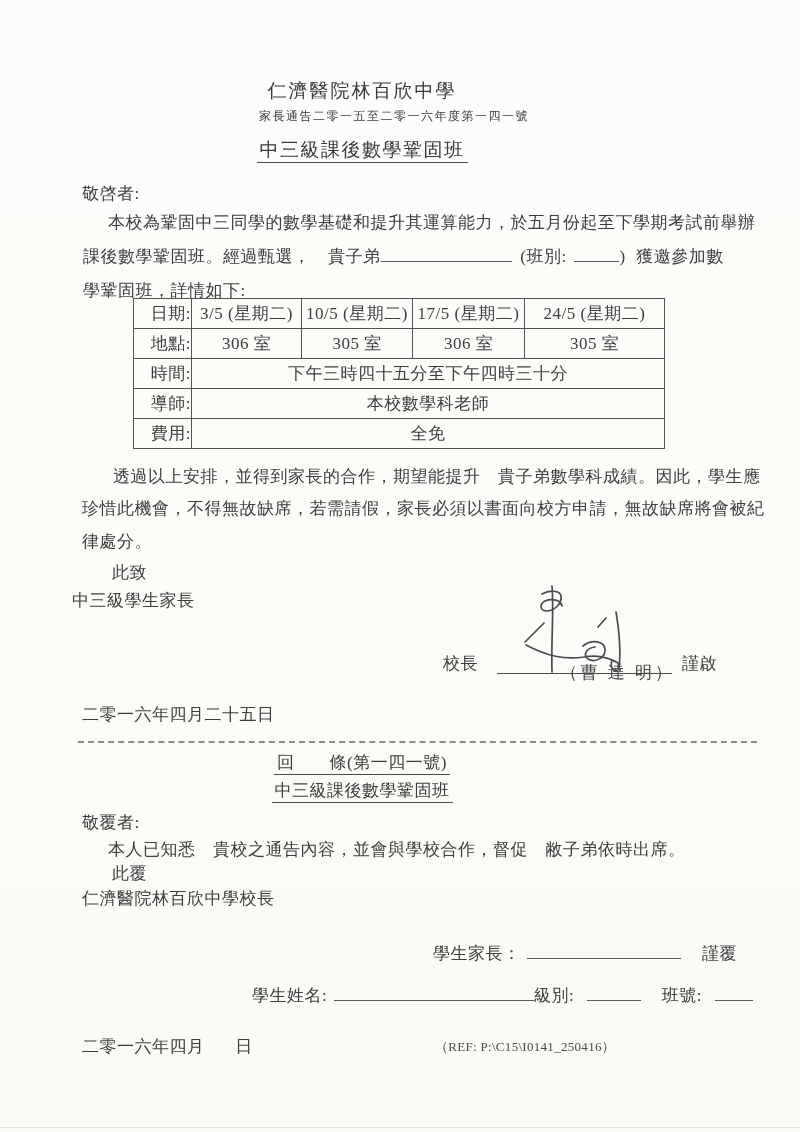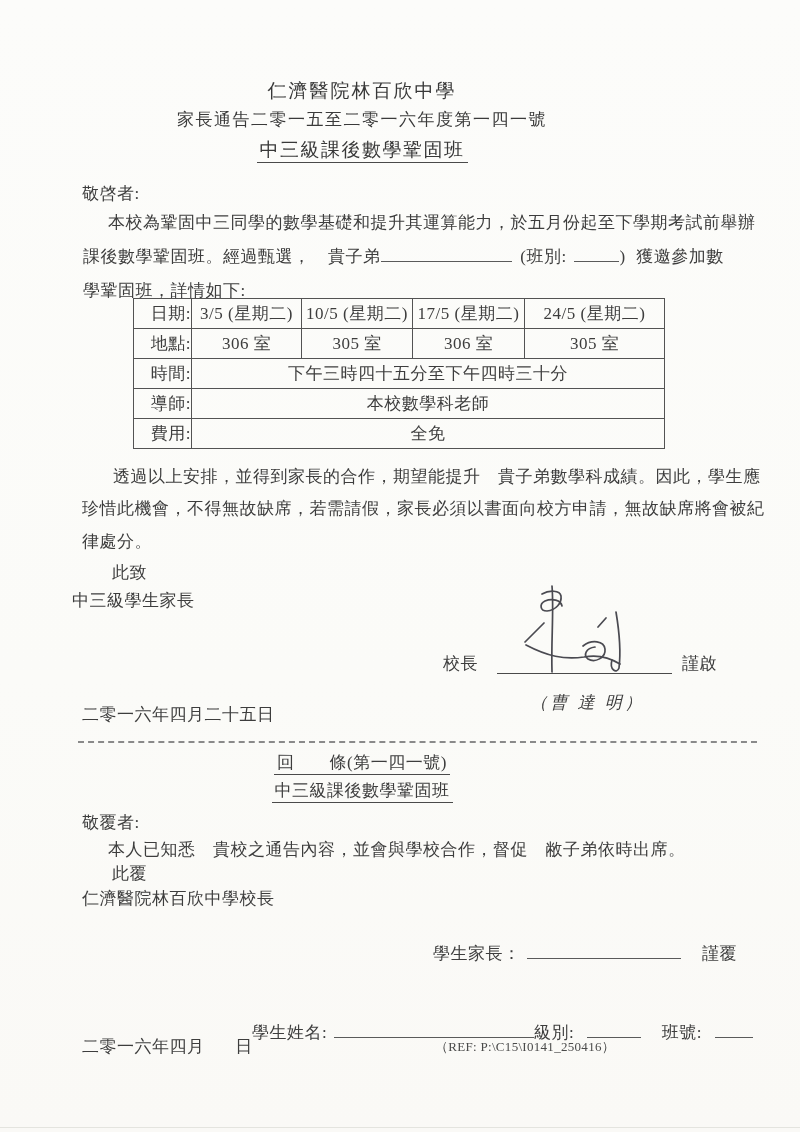--- a/index.html
+++ b/index.html
@@ -15,21 +15,21 @@
   }
   .abs { position:absolute; white-space:nowrap; }
   .line17 { font-size:17px; line-height:21px; letter-spacing:0.5px; }
   .center-row { left:0; width:724px; text-align:center; }
   .u { border-bottom:1.5px solid #4a4a4a; padding:0 3px 2px 3px;text-align:right; }
   .blank {
     display:inline-block; height:15px; vertical-align:baseline;
     border-bottom:1px solid #5a5a5a;
   }
   .title-school { font-size:19px; letter-spacing:2px; color:#383838; }
-  .title-notice { font-size:17px; letter-spacing:1.5px; color:#3a3a3a; }
+  .title-notice { font-size:12px; letter-spacing:1.5px; color:#3a3a3a;margin-left:32px; }
   .title-subject { font-size:19px; letter-spacing:1.5px; color:#383838; }
   table.sched {
     border-collapse:collapse; table-layout:fixed; width:531px;
     font-size:17px; color:#3d3d3d;
   }
   table.sched td {
     border:1.5px solid #535353; height:29px; padding:0;
     text-align:center; letter-spacing:0.5px;
   }
   table.sched td.lbl { text-align:right; padding-left:9px; }
@@ -117,21 +117,21 @@
       <path d="M 23,62 L 42,43"></path>
       <path d="M 24,65 C 45,76 62,80 82,77 C 97,74 110,79 118,84"></path>
       <path d="M 81,66 C 90,59 102,61 103,69 C 104,78 93,83 86,79 C 81,75 84,68 93,67"></path>
       <path d="M 114,32 C 117,50 119,72 117,88 C 115,94 107,90 110,80"></path>
       <path d="M 96,47 L 104,38"></path>
     </g>
   </svg>
   <div class="abs line17" style="left:443px; top:653px;">校長</div>
   <div class="abs sig-underline" style="left:497px; top:673px; width:175px;"></div>
   <div class="abs line17" style="left:682px; top:653px;">謹啟</div>
-  <div class="abs line17" style="left:500px; top:692px; width:175px; text-align:center; letter-spacing:3px;font-style:italic;">（曹 達 明）</div>
+  <div class="abs line17" style="left:500px; top:662px; width:175px; text-align:right; letter-spacing:3px;">（曹 達 明）</div>
 
   <div class="abs line17" style="left:82px; top:704px;">二零一六年四月二十五日</div>
 
   <div class="abs cut-line" style="left:78px; top:741px; width:679px;"></div>
 
   <div class="abs center-row" style="top:752px;">
     <span class="u line17">回　　條(第一四一號)</span>
   </div>
   <div class="abs center-row" style="top:780px;">
     <span class="u line17">中三級課後數學鞏固班</span>
@@ -141,21 +141,21 @@
   <div class="abs line17" style="left:108px; top:839px;">本人已知悉　貴校之通告內容，並會與學校合作，督促　敝子弟依時出席。</div>
   <div class="abs line17" style="left:112px; top:863px;">此覆</div>
   <div class="abs line17" style="left:82px; top:888px;">仁濟醫院林百欣中學校長</div>
 
   <div class="abs line17" style="left:433px; top:943px;">
     <span>學生家長：</span>
     <span class="blank" style="width:154px; margin-left:2px;"></span>
     <span style="margin-left:16px;">謹覆</span>
   </div>
 
-  <div class="abs line17" style="left:252px; top:1022px;">
+  <div class="abs line17" style="left:252px; top:985px;">
     <span>學生姓名:</span>
     <span class="blank" style="width:200px; margin-left:2px;"></span><span>級別:</span>
     <span class="blank" style="width:54px; margin-left:8px;"></span>
     <span style="margin-left:16px;">班號:</span>
     <span class="blank" style="width:38px; margin-left:8px;"></span>
   </div>
 
   <div class="abs line17" style="left:82px; top:1036px;">
     <span>二零一六年四月</span>
     <span style="margin-left:26px;">日</span>

